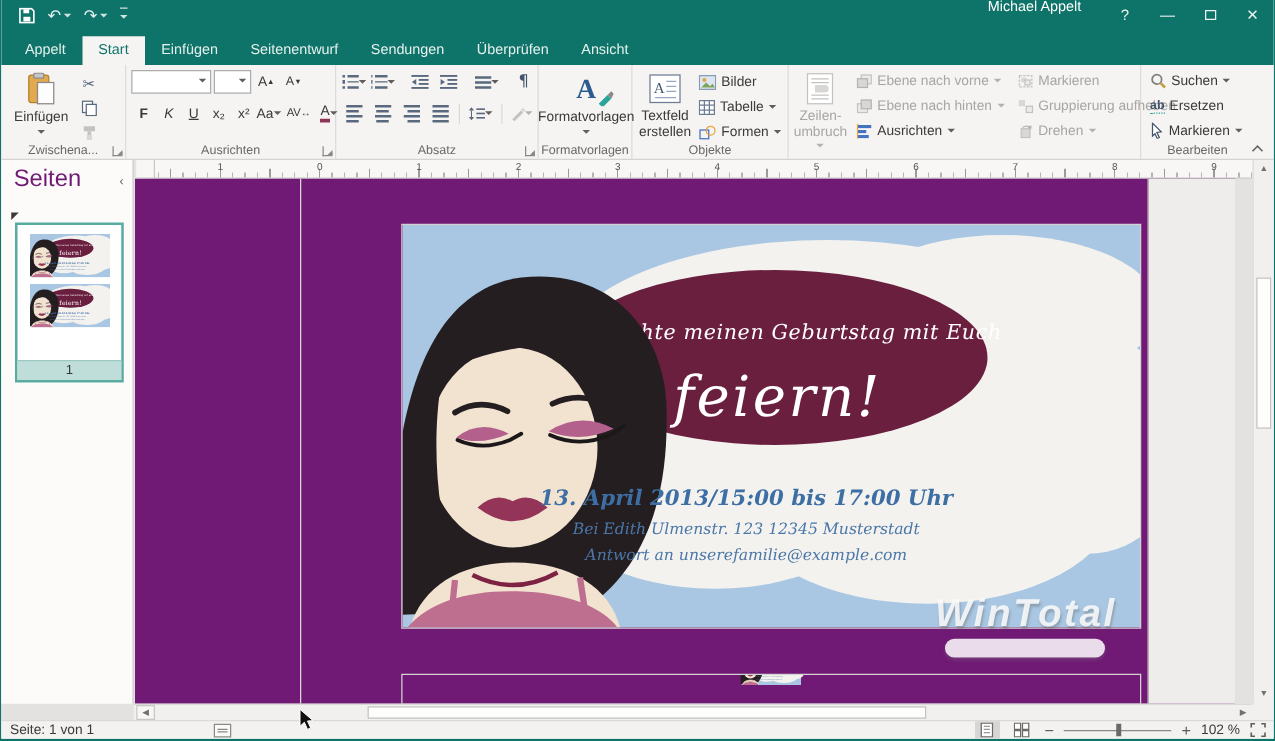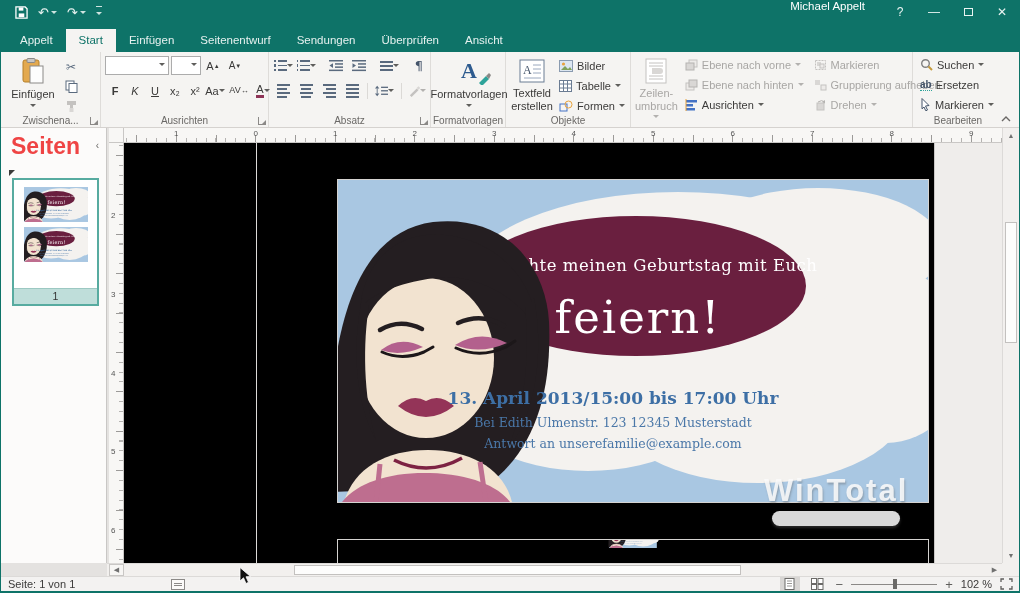--- a/index.html
+++ b/index.html
@@ -59,21 +59,21 @@
   .bulrow { display:flex; align-items:center; gap:2px; width:13px; }
   .bulrow b { width:2.5px; height:2.5px; background:#5A6A7E; }
   .bulrow i { flex:1; height:1.5px; background:#5A6A7E; }
   .dots { display:flex; flex-direction:column; gap:2px; }
 
   .chev-up { position:absolute; right:8px; bottom:4px; width:10px; height:8px; }
 
   
   .workspace { position:absolute; left:0; top:128px; width:100%; height:448px; background:#E4E2E0; }
   .pages-panel { position:absolute; left:0; top:0; width:106px; height:435px; background:#FCFBFA; border-right:1px solid #C9C7C5; }
-  .pages-title { font-size:23px; color:#ef4444; padding:5px 0 0 10px; font-weight:700; }
+  .pages-title { font-size:19px; color:#701a75; padding:5px 0 0 10px; font-weight:400; }
   .panel-collapse { position:absolute; right:7px; top:12px; font-size:10px; color:#6A6866; }
   .panel-tri { position:absolute; left:8px; top:42px; width:0; height:0; border-left:6px solid #3B3A39; border-bottom:6px solid transparent; }
   .thumb { position:absolute; left:11px; top:50px; width:87px; height:128px; background:#fff; border:2px solid #57ABA0; }
   .thumb-cards { display:flex; flex-direction:column; align-items:center; gap:5px; padding-top:7px; }
   .thumb-cards svg { display:block; }
   .thumb-num { position:absolute; left:0; right:0; bottom:0; height:16px; background:#BFDEDA; border-top:1px solid #9CC8C2;
                text-align:center; font-size:10.5px; color:#333; line-height:15px; }
 
   .corner { position:absolute; left:108px; top:0; width:15px; height:15px; background:#F8F7F5;
             border-right:1px solid #C9C7C5; border-bottom:1px solid #C9C7C5; }
@@ -82,21 +82,21 @@
               repeating-linear-gradient(90deg, #9C9A98 0 1px, transparent 1px 39.75px),
               repeating-linear-gradient(90deg, #B5B3B1 0 1px, transparent 1px 9.94px);
             background-size:100% 7px, 100% 4px; background-position:left 12px bottom 0, left 2px bottom 0; background-repeat:no-repeat; }
   .vruler { position:absolute; left:108px; top:15px; width:15px; height:420px; background:#F8F7F5; border-right:1px solid #C9C7C5;
             background-image:
               repeating-linear-gradient(180deg, #9C9A98 0 1px, transparent 1px 39.4px),
               repeating-linear-gradient(180deg, #B5B3B1 0 1px, transparent 1px 9.85px);
             background-size:7px 100%, 4px 100%; background-position:right 0 top 12px, right 0 top 2px; background-repeat:no-repeat; }
   .rnum { position:absolute; font-size:8px; color:#555; }
 
-  .canvas { position:absolute; left:123px; top:15px; width:880px; height:420px; background:#000000; overflow:hidden; }
+  .canvas { position:absolute; left:107px; top:15px; width:880px; height:420px; background:#701a75; overflow:hidden;font-style:italic; }
   .page-left-edge { position:absolute; left:132px; top:0; width:1px; height:100%; background:#DCDAD8; }
   .page-right-edge { position:absolute; left:810px; top:0; width:1px; height:100%; background:#C9C7C5; }
   .scratch-right { position:absolute; left:811px; top:0; width:69px; height:100%; background:#EFEDEB; }
   .card1 { position:absolute; left:214px; top:37px; width:590px; height:322px; outline:1px solid #D5D3D1; }
   .card2 { position:absolute; left:214px; top:397px; width:590px; height:23px; overflow:hidden; outline:1px solid #D5D3D1; }
   .watermark { position:absolute; left:640px; top:330px; font-size:31px; font-weight:bold; letter-spacing:2px;
                color:rgba(250,250,250,0.88); text-shadow:1px 2px 2px rgba(90,90,90,0.35); }
   .watermark-bubble { position:absolute; left:648px; top:368px; width:128px; height:15px; border-radius:8px;
                       background:rgba(255,255,255,0.85); box-shadow:0 2px 3px rgba(120,120,120,0.35); }
 

